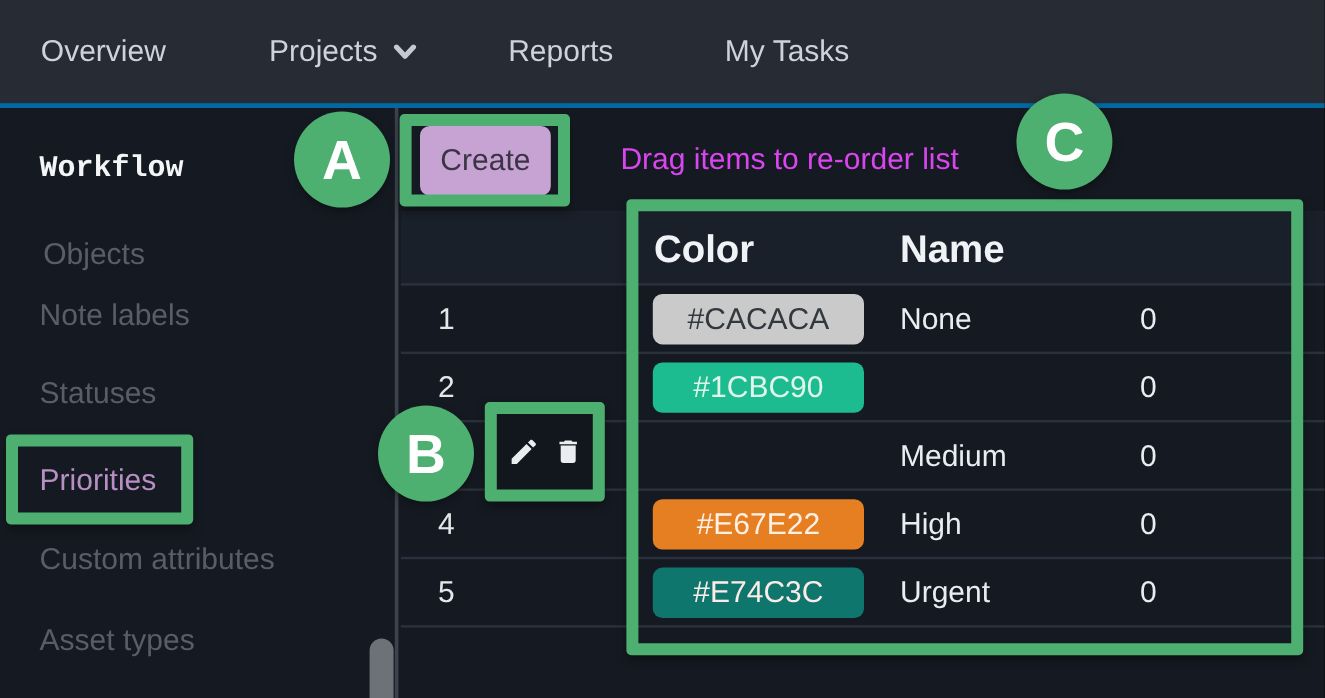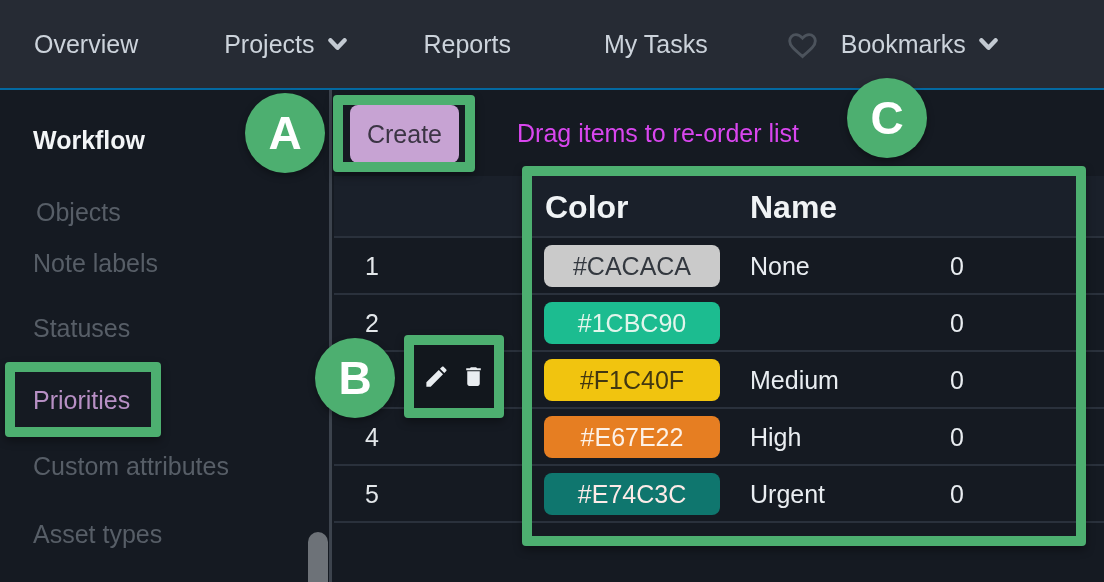--- a/index.html
+++ b/index.html
@@ -18,21 +18,21 @@
   .app{
     position:relative;width:1104px;height:582px;overflow:hidden;
     background:var(--bg);
     font-family:"Liberation Sans", sans-serif;
     -webkit-font-smoothing:antialiased;
   }
   
   .topnav{
     position:absolute;left:0;top:0;width:1104px;height:90px;
     background:var(--nav-bg);
-    border-bottom:2px solid #0369a1;
+    border-bottom:4px solid #0369a1;
     display:flex;align-items:center;padding-left:34px;
   }
   .nav-item{
     display:flex;align-items:center;
     color:var(--navtext);font-size:25px;cursor:pointer;white-space:nowrap;
   }
   .nav-item:nth-child(1){margin-right:86px;}
   .nav-item:nth-child(2){margin-right:77px;}
   .nav-item:nth-child(3){margin-right:93px;}
   .nav-item:nth-child(4){margin-right:78px;}
@@ -137,37 +137,24 @@
             <path d="M2.5 2l7.5 8 7.5-8" fill="none" stroke="#c3cad2" stroke-width="4.5" stroke-linecap="round" stroke-linejoin="round"></path>
           </svg>
         </span>
       </div>
       <div class="nav-item">
         <span class="lbl">Reports</span>
       </div>
       <div class="nav-item">
         <span class="lbl">My Tasks</span>
       </div>
-      <div class="nav-item">
-        <span class="heart">
-          <svg width="33" height="30" viewBox="0 0 24 22">
-            <path d="M12 20.2l-1.1-1C5.6 14.7 2.6 12 2.6 8.8c0-2.6 2-4.7 4.6-4.7 1.7 0 3.3.9 4.8 2.6 1.5-1.7 3.1-2.6 4.8-2.6 2.6 0 4.6 2.1 4.6 4.7 0 3.2-3 5.9-8.3 10.4l-1.1 1z" fill="none" stroke="#4c535c" stroke-width="2.1"></path>
-          </svg>
-        </span>
-        <span class="lbl">Bookmarks</span>
-        <span class="chev">
-          <svg width="19" height="13" viewBox="0 0 20 13">
-            <path d="M2.5 2l7.5 8 7.5-8" fill="none" stroke="#c3cad2" stroke-width="4.5" stroke-linecap="round" stroke-linejoin="round"></path>
-          </svg>
-        </span>
-      </div>
     </nav>
 
   <aside class="sidebar" id="sidebar">
-      <div class="side-item active" style="top: 28px;">Workflow</div>
+      <div class="side-item active" style="top: 28px; font-family: Liberation Mono, monospace;">Workflow</div>
       <div class="side-item " style="top: 100px; padding-left: 36px;">Objects</div>
       <div class="side-item " style="top: 151px;">Note labels</div>
       <div class="side-item " style="top: 216px;">Statuses</div>
       <div class="side-item selected" style="top: 288px;">Priorities</div>
       <div class="side-item " style="top: 354px;">Custom attributes</div>
       <div class="side-item " style="top: 422px;">Asset types</div>
     </aside>
   <div class="scroll-thumb"></div>
 
   <section class="main" id="main">
@@ -183,21 +170,20 @@
           <span class="cname">None</span>
           <span class="cvalue">0</span>
         </div>
         <div class="trow" style="top: 205px;">
           <span class="rownum">2</span>
           <div class="swatch" style="background: rgb(28, 188, 144); color: rgb(226, 245, 236);">#1CBC90</div>
           <span class="cvalue">0</span>
         </div>
         <div class="trow" style="top: 262px;">
           <span class="rownum"></span>
-          <div class="swatch" style="background: rgb(241, 196, 15); color: rgb(65, 55, 17);">#F1C40F</div>
           <span class="cname">Medium</span>
           <span class="cvalue">0</span>
         </div>
         <div class="trow" style="top: 319px;">
           <span class="rownum">4</span>
           <div class="swatch" style="background: rgb(230, 126, 34); color: rgb(253, 241, 230);">#E67E22</div>
           <span class="cname">High</span>
           <span class="cvalue">0</span>
         </div>
         <div class="trow" style="top: 376px;">

